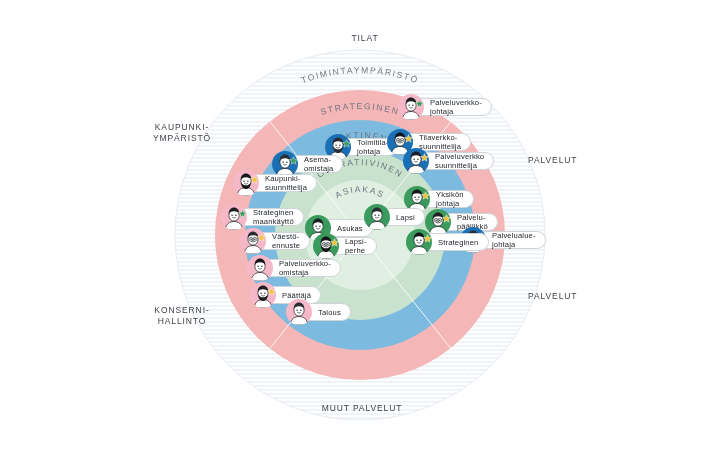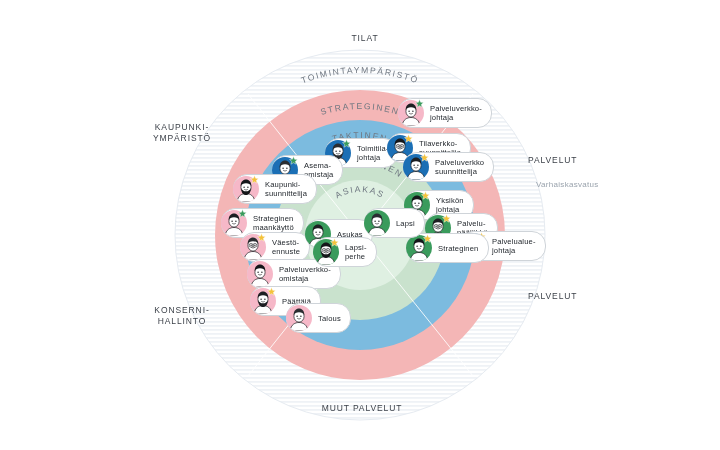--- a/index.html
+++ b/index.html
@@ -23,21 +23,21 @@
   #lbl-varhais .corner-main,#lbl-perus .corner-main{text-align:left;}
 
   
   .ring-text{position:absolute;pointer-events:none;}
   .ring-text text{font-family:"Liberation Sans","DejaVu Sans",sans-serif;
       fill:#6f7781;font-size:8.6px;letter-spacing:1.6px;}
 
   
   .pill{position:absolute;display:flex;align-items:center;
         background:#ffffff;border:1px solid #cfd4d9;border-radius:14px;
-        height:30px;padding:0 9px 0 0;box-sizing:border-box;z-index:20;}
+        height:18px;padding:0 9px 0 0;box-sizing:border-box;z-index:20;}
   .pill .label{font-size:7.6px;line-height:9px;color:#23282e;
         white-space:pre-line;padding-left:6px;letter-spacing:.15px;}
   .avatar{position:relative;width:26px;height:26px;border-radius:13px;
         flex:0 0 26px;overflow:hidden;display:block;margin-left:-1px;}
   .avatar svg{display:block;width:26px;height:26px;}
   .star{position:absolute;width:9px;height:9px;z-index:30;
         left:17px;top:-4px;pointer-events:none;}
   .pillwrap{position:absolute;z-index:20;}
   .pillwrap .pill{position:relative;left:0;top:0;}
 </style>
@@ -555,20 +555,19 @@
   <div class="corner-label" id="lbl-kaupunki">KAUPUNKI-
 YMPÄRISTÖ</div>
 
   <div class="corner-label" id="lbl-konserni">KONSERNI-
 HALLINTO</div>
 
   <div class="corner-label" id="lbl-muut">MUUT PALVELUT</div>
 
   <div class="corner-label" id="lbl-varhais">
     <span class="corner-main">PALVELUT</span>
-    <span class="corner-sub">Varhaiskasvatus</span>
   </div>
 
   <div class="corner-label" id="lbl-perus">
     <span class="corner-main">PALVELUT</span>
   </div>
 
 </div>
 
 </body></html>

